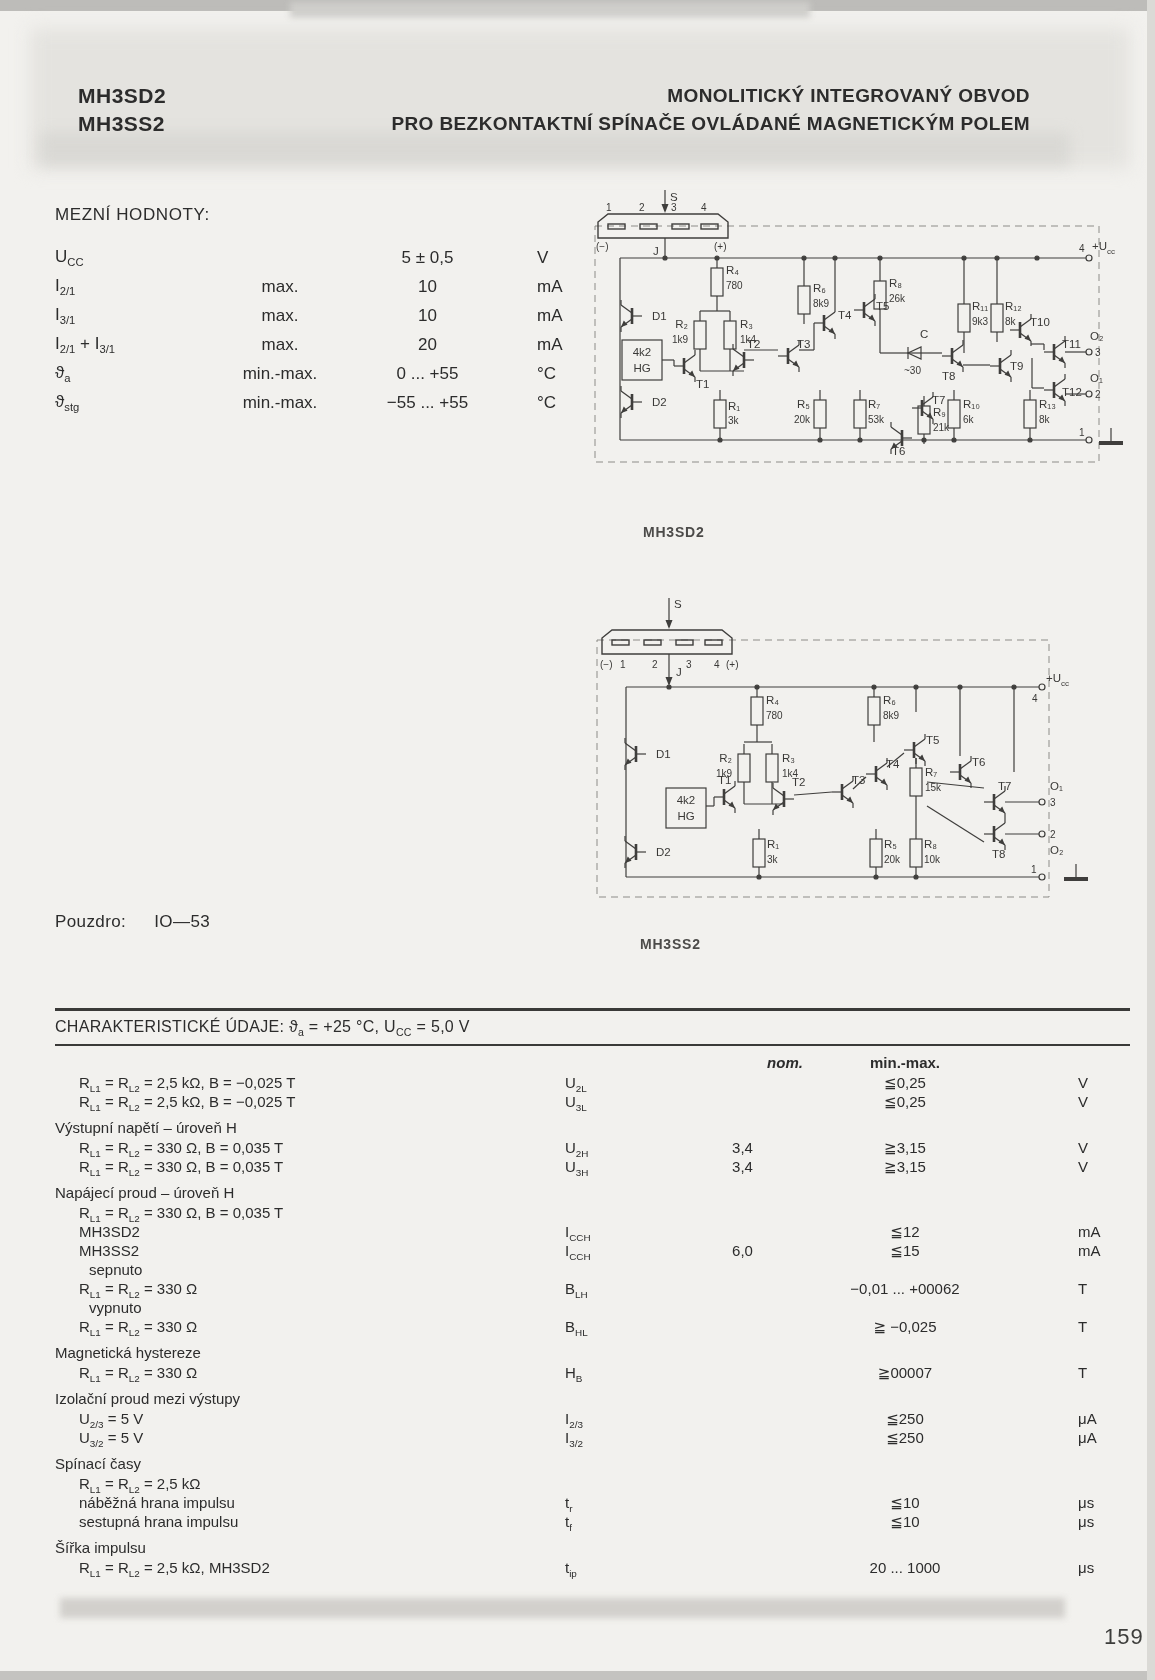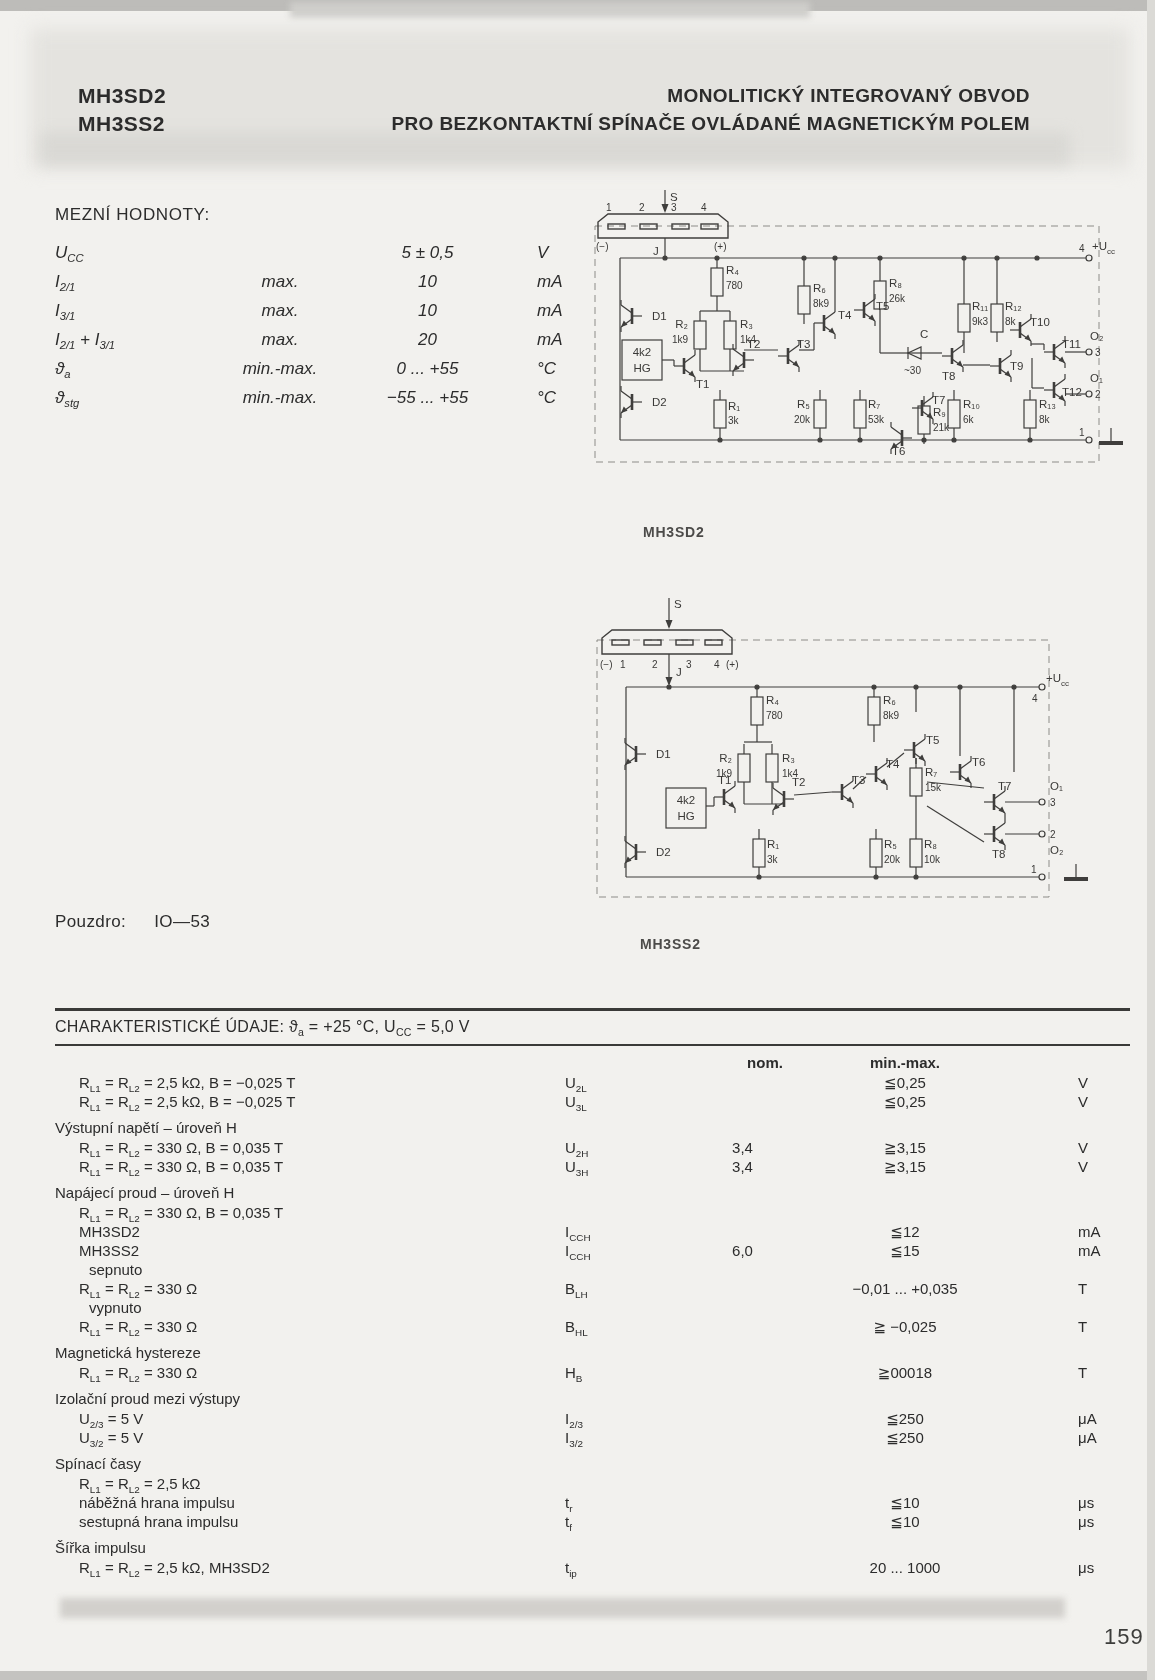--- a/index.html
+++ b/index.html
@@ -6,21 +6,21 @@
   #page{position:relative;width:1155px;height:1680px;background:#f2f1ee;overflow:hidden;
         font-family:"Liberation Sans",sans-serif;color:#2c2c2c;}
   .artifact{position:absolute;pointer-events:none;}
   sub{font-size:.66em;}
   
   .partnos{position:absolute;left:78px;top:82px;font-size:21px;font-weight:700;line-height:28px;letter-spacing:.5px;}
   .titleblock{position:absolute;left:330px;top:82px;width:700px;text-align:right;font-size:19px;font-weight:700;line-height:28px;letter-spacing:.4px;}
   
   .mh{position:absolute;left:55px;top:205px;width:545px;font-size:17px;}
   .mh .title{margin-bottom:18px;letter-spacing:.6px;}
-  .mh .row{display:flex;height:29px;align-items:flex-start;font-style:italic;}
+  .mh .row{display:flex;height:29px;align-items:center;}
   .m1{width:165px;}
   .m2{width:120px;text-align:center;}
   .m3{width:175px;text-align:center;}
   .m4{width:80px;padding-left:22px;box-sizing:border-box;}
   
   .schem{position:absolute;}
   svg text{font-family:"Liberation Sans",sans-serif;font-size:11.5px;fill:#3a3937;}
   svg .small{font-size:10px;}
   svg .sub{font-size:8px;}
   .caption{position:absolute;font-size:14px;font-weight:700;color:#4c4b49;letter-spacing:.8px;}
@@ -400,21 +400,21 @@
   </svg>
   <div class="caption" style="left:640px;top:936px;">MH3SS2</div>
 
   <div class="pouzdro">
     <span>Pouzdro:</span><span>IO—53</span>
   </div>
 
   <div class="rule" style="top:1008px;height:3px;"></div>
   <div class="ct-title">CHARAKTERISTICKÉ ÚDAJE: ϑ<sub>a</sub> = +25 °C, U<sub>CC</sub> = 5,0 V</div>
   <div class="rule" style="top:1044px;height:2px;"></div>
-  <div class="ct-colhead" style="left:720px;width:90px;">nom.</div>
+  <div class="ct-colhead" style="left:740px;width:90px;font-style:italic;">nom.</div>
   <div class="ct-colhead" style="left:795px;width:220px;">min.-max.</div>
 
   <div class="ct">
     <div class="row">
         <div class="c1">R<sub>L1</sub> = R<sub>L2</sub> = 2,5 kΩ, B = −0,025 T</div>
         <div class="c2">U<sub>2L</sub></div>
         <div class="c3"></div>
         <div class="c4">≦0,25</div>
         <div class="c5">V</div>
       </div>
@@ -466,21 +466,21 @@
         <div class="c1 ind2">sepnuto</div>
         <div class="c2"></div>
         <div class="c3"></div>
         <div class="c4"></div>
         <div class="c5"></div>
       </div>
     <div class="row">
         <div class="c1">R<sub>L1</sub> = R<sub>L2</sub> = 330 Ω</div>
         <div class="c2">B<sub>LH</sub></div>
         <div class="c3"></div>
-        <div class="c4">−0,01 ... +0,035</div>
+        <div class="c4">−0,01 ... +00062</div>
         <div class="c5">T</div>
       </div>
     <div class="row">
         <div class="c1 ind2">vypnuto</div>
         <div class="c2"></div>
         <div class="c3"></div>
         <div class="c4"></div>
         <div class="c5"></div>
       </div>
     <div class="row">
@@ -488,21 +488,21 @@
         <div class="c2">B<sub>HL</sub></div>
         <div class="c3"></div>
         <div class="c4">≧ −0,025</div>
         <div class="c5">T</div>
       </div>
     <div class="sec">Magnetická hystereze</div>
     <div class="row">
         <div class="c1">R<sub>L1</sub> = R<sub>L2</sub> = 330 Ω</div>
         <div class="c2">H<sub>B</sub></div>
         <div class="c3"></div>
-        <div class="c4">≧00018</div>
+        <div class="c4">≧00007</div>
         <div class="c5">T</div>
       </div>
     <div class="sec">Izolační proud mezi výstupy</div>
     <div class="row">
         <div class="c1">U<sub>2/3</sub> = 5 V</div>
         <div class="c2">I<sub>2/3</sub></div>
         <div class="c3"></div>
         <div class="c4">≦250</div>
         <div class="c5">μA</div>
       </div>

